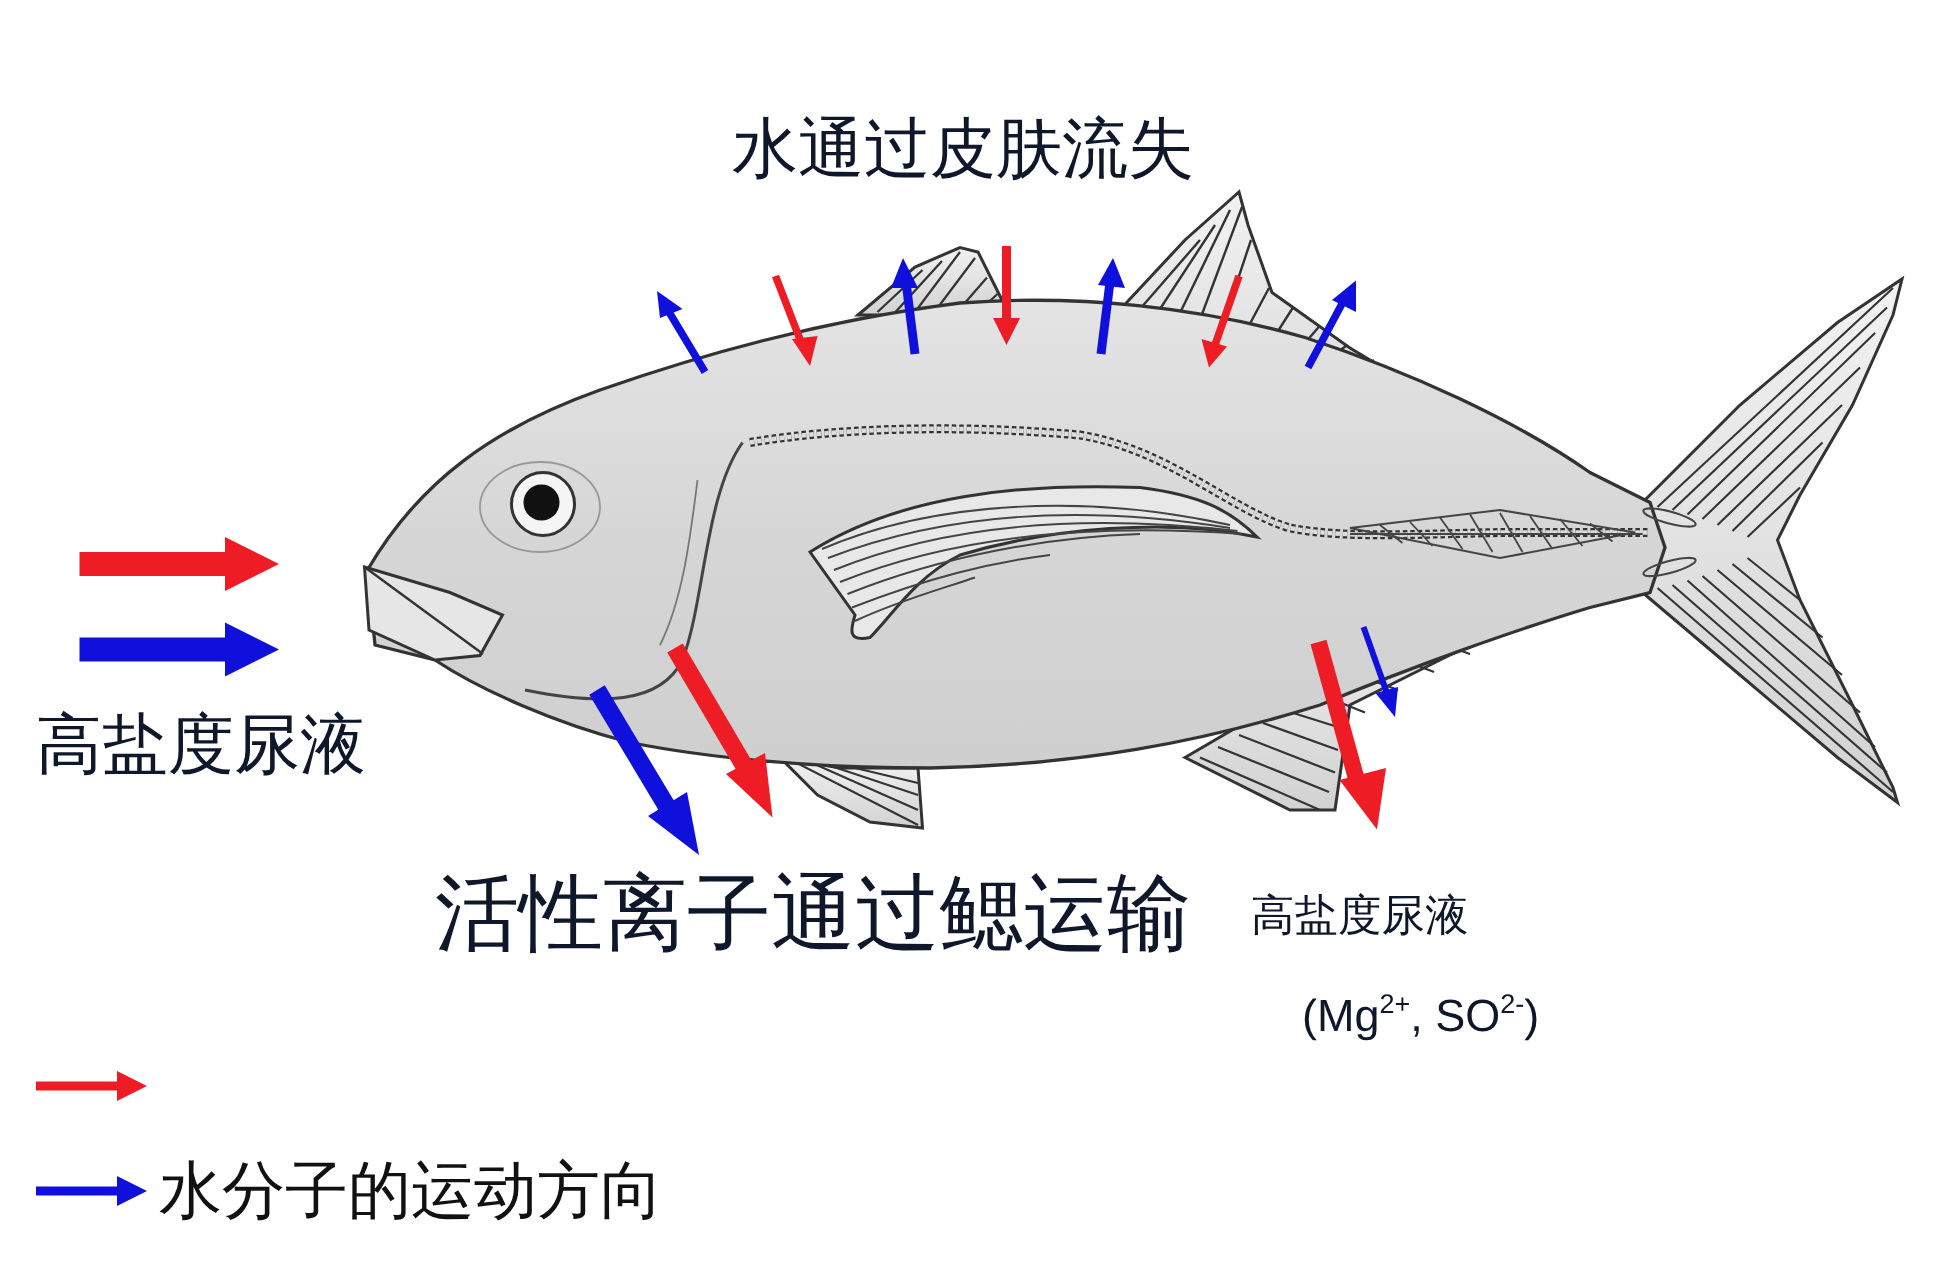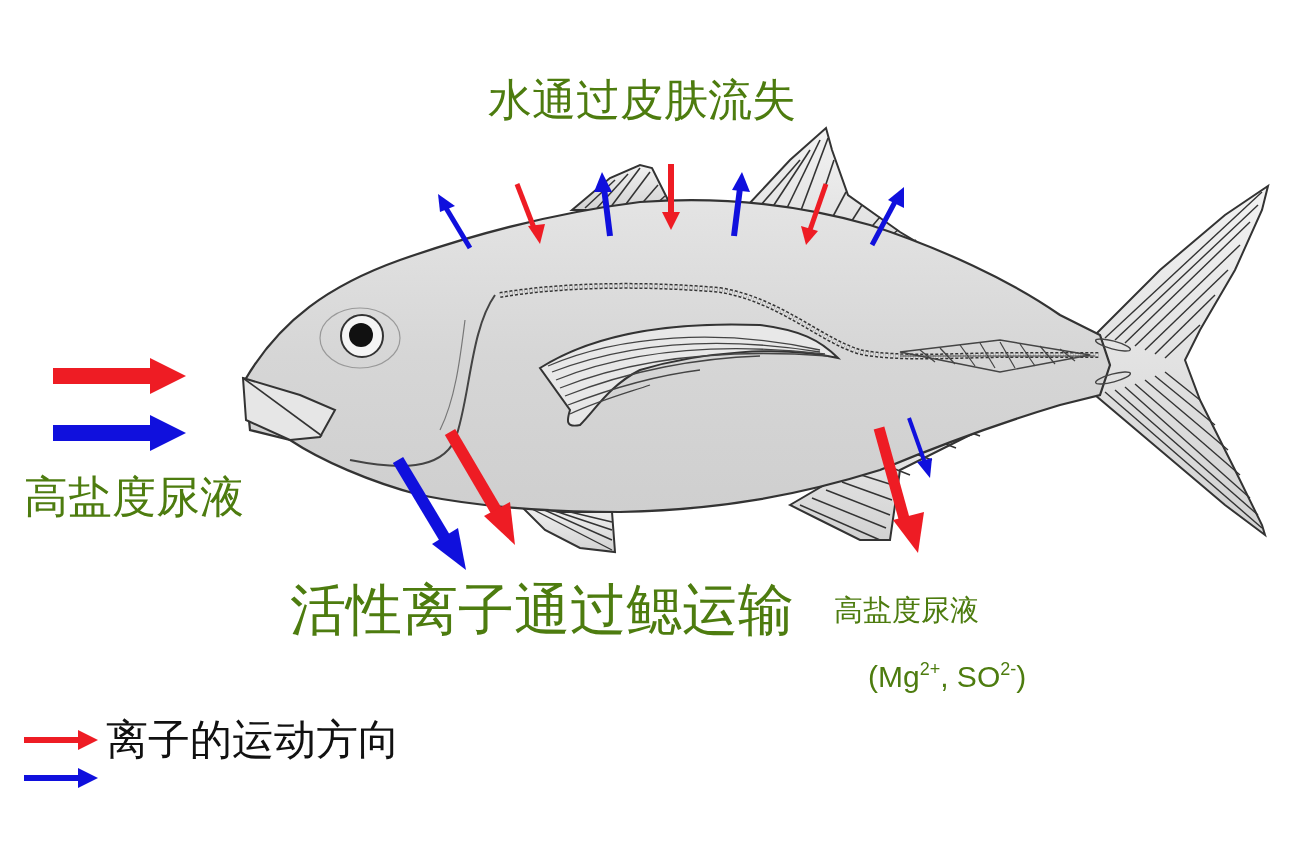--- a/index.html
+++ b/index.html
@@ -1,18 +1,18 @@
 <!DOCTYPE html>
 <html><head>
 <meta charset="utf-8">
 <style>
   html, body { margin:0; padding:0; background:#ffffff; }
   body { width:1300px; height:854px; position:relative; overflow:hidden;
          font-family:"DejaVu Sans", sans-serif; color:#111; }
-  .label { position:absolute; white-space:nowrap; line-height:1; color:#4d7c0f; }
+  .label { position:absolute; white-space:nowrap; line-height:1; color:#0f172a; }
   #title-skin { left:488px; top:78px; font-size:44px; }
   #title-intake { left:24px; top:475px; font-size:44px; }
   #title-gill { left:290px; top:582px; font-size:56px; }
   #title-urine { left:834px; top:596px; font-size:29px; }
   #title-urine-ions { left:868px; top:660px; font-size:30px; font-family:Liberation Sans, sans-serif; }
   #title-urine-ions sup { font-size:18px; vertical-align:12px; }
   .legend-row { position:absolute; left:24px; display:flex; align-items:center; }
   #legend-ion { top:712px; }
   #legend-water { top:766px; }
   .legend-row .txt { font-size:42px; margin-left:6px; }
@@ -238,21 +238,21 @@
 <div id="title-intake" class="label">高盐度尿液</div>
 <div id="title-gill" class="label">活性离子通过鳃运输</div>
 <div id="title-urine" class="label">高盐度尿液</div>
 <div id="title-urine-ions" class="label"><span>(Mg</span><sup>2+</sup><span>, SO</span><sup>2-</sup><span>)</span></div>
 
 <div id="legend-ion" class="legend-row">
   <svg width="76" height="24">
     <rect x="0" y="9" width="56" height="6" fill="#ee1c24"></rect>
     <polygon points="54,2 74,12 54,22" fill="#ee1c24"></polygon>
   </svg>
-  <span class="txt">离子的运动方向</span>
 </div>
 
 <div id="legend-water" class="legend-row">
   <svg width="76" height="24">
     <rect x="0" y="9" width="56" height="6" fill="#1010dd"></rect>
     <polygon points="54,2 74,12 54,22" fill="#1010dd"></polygon>
   </svg>
+  <span class="txt">水分子的运动方向</span>
 </div>
 
 </body></html>

